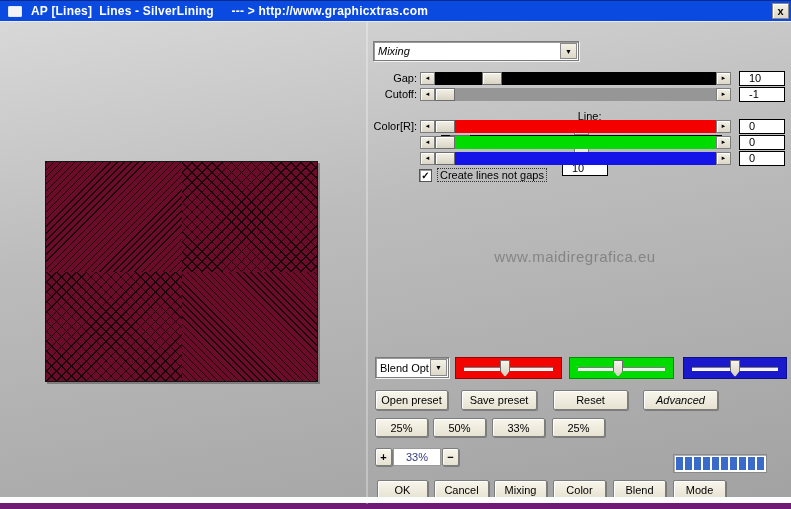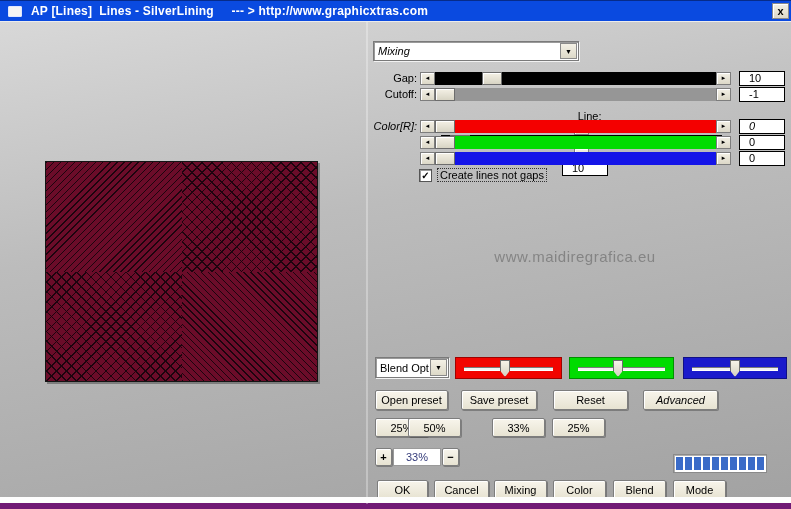--- a/index.html
+++ b/index.html
@@ -200,21 +200,21 @@
     </div>
     <div class="srow" style="top:88px;flex-direction:column;">
       <span class="slabel">Line:</span>
       <div class="sarrow">◄</div>
       <div class="strack" style="background: rgb(0, 0, 0);">
           <div class="sthumb" style="left: 9px;"></div>
         </div>
       <div class="sarrow">►</div>
       <div class="sval">10</div>
     </div>
-    <div class="srow" style="top:97px;font-style:italic;">
+    <div class="srow" style="top:97px;">
       <span class="slabel">Color[R]:</span>
       <div class="sarrow">◄</div>
       <div class="strack" style="background: rgb(244, 0, 0);">
           <div class="sthumb" style="left: 0px;"></div>
         </div>
       <div class="sarrow">►</div>
       <div class="sval">0</div>
     </div>
     <div class="srow" style="top:113px;">
       <span class="slabel"></span>
@@ -263,21 +263,21 @@
       <div class="ctrack"></div>
       <div class="cthumb" style="left: 46px;"></div>
     </div>
 
     <button class="btn" style="left:375px; top:368px; width:73px; height:20px;">Open preset</button>
     <button class="btn" style="left:461px; top:368px; width:76px; height:20px;">Save preset</button>
     <button class="btn" style="left:553px; top:368px; width:75px; height:20px;">Reset</button>
     <button class="btn" style="left:643px; top:368px; width:75px; height:20px;font-style:italic;">Advanced</button>
 
     <button class="btn" style="left:375px; top:396px; width:53px; height:19px;">25%</button>
-    <button class="btn" style="left:408px; top:396px; width:53px; height:19px;">50%</button>
+    <button class="btn" style="left:433px; top:396px; width:53px; height:19px;">50%</button>
     <button class="btn" style="left:492px; top:396px; width:53px; height:19px;">33%</button>
     <button class="btn" style="left:552px; top:396px; width:53px; height:19px;">25%</button>
 
     <button class="btn" style="left:375px; top:426px; width:17px; height:18px; font-weight:bold;">+</button>
     <div class="stepper-box">33%</div>
     <button class="btn" style="left:442px; top:426px; width:17px; height:18px; font-weight:bold;">−</button>
 
     <div class="progress" id="progressbar">
         <div class="seg" style="background: rgb(58, 107, 200);"></div>
         <div class="seg" style="background: rgb(58, 107, 200);"></div>

